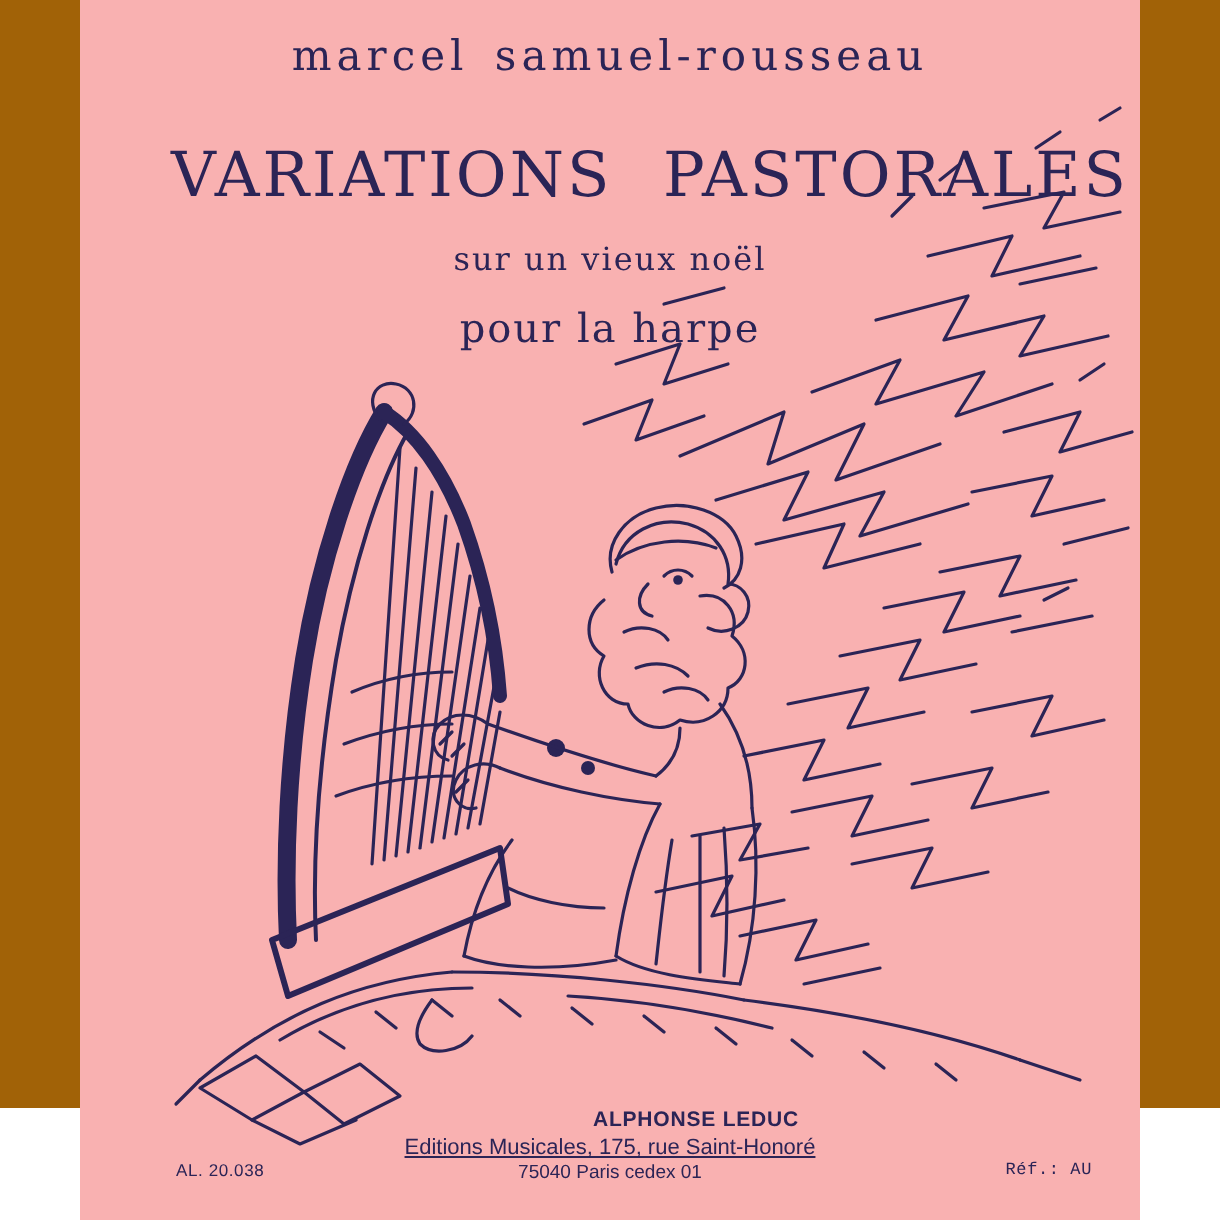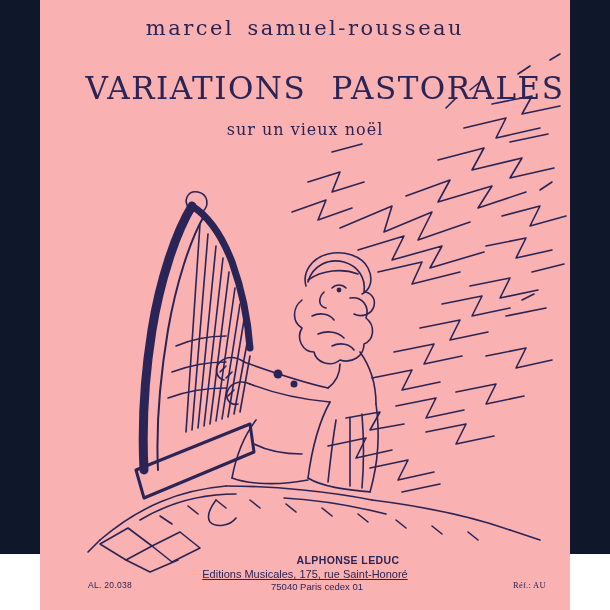--- a/index.html
+++ b/index.html
@@ -10,21 +10,21 @@
   body {
     width: 610px;
     height: 610px;
     font-family: "Liberation Sans", sans-serif;
     overflow: hidden;
   }
   #sheet {
     position: relative;
     width: 610px;
     height: 554px;
-    background: #0f172a;
+    background: #a16207;
   }
   
   .cover {
     position: absolute;
     left: 40px;
     top: 0px;
     width: 530px;
     height: 610px;
     background: #f9b1b1;
     overflow: hidden;
@@ -110,37 +110,36 @@
   }
   .address2 {
     position: absolute;
     bottom: 18px;
     left: 0;
     width: 100%;
     text-align: center;
     font-family: "Liberation Sans", sans-serif;
     font-size: 9.5px;
     color: #2b2456;
-    padding-left: 12px;
   }
   .plate-number {
     position: absolute;
     bottom: 20px;
     left: 48px;
     font-family: "Liberation Sans", sans-serif;
     font-size: 8.5px;
     color: #2b2456;
     letter-spacing: 0.3px;
     margin-top: 40px;
   }
   .ref-code {
     position: absolute;
     bottom: 20px;
     right: 24px;
-    font-family: Liberation Serif, serif;
+    font-family: Liberation Mono, monospace;
     font-size: 8.5px;
     color: #2b2456;
     letter-spacing: 0.3px;
   }
 
   
   .illustration {
     position: absolute;
     left: 0;
     top: 0;
@@ -289,20 +288,21 @@
           <path d="M176 500 C170 508 166 516 170 522 C176 528 190 526 196 518"></path>
         </g>
       </svg>
 
       <div class="composer">marcel samuel-rousseau</div>
 
       <div class="title">VARIATIONS   PASTORALES</div>
 
       <div class="subtitle1">sur un vieux noël</div>
 
+      <div class="subtitle2">pour la harpe</div>
 
       <div class="publisher">ALPHONSE LEDUC</div>
 
       <div class="address1">Editions Musicales, 175, rue Saint-Honoré</div>
 
       <div class="address2">75040 Paris cedex 01</div>
 
       <div class="plate-number">AL. 20.038</div>
 
       <div class="ref-code">Réf.: AU</div>

